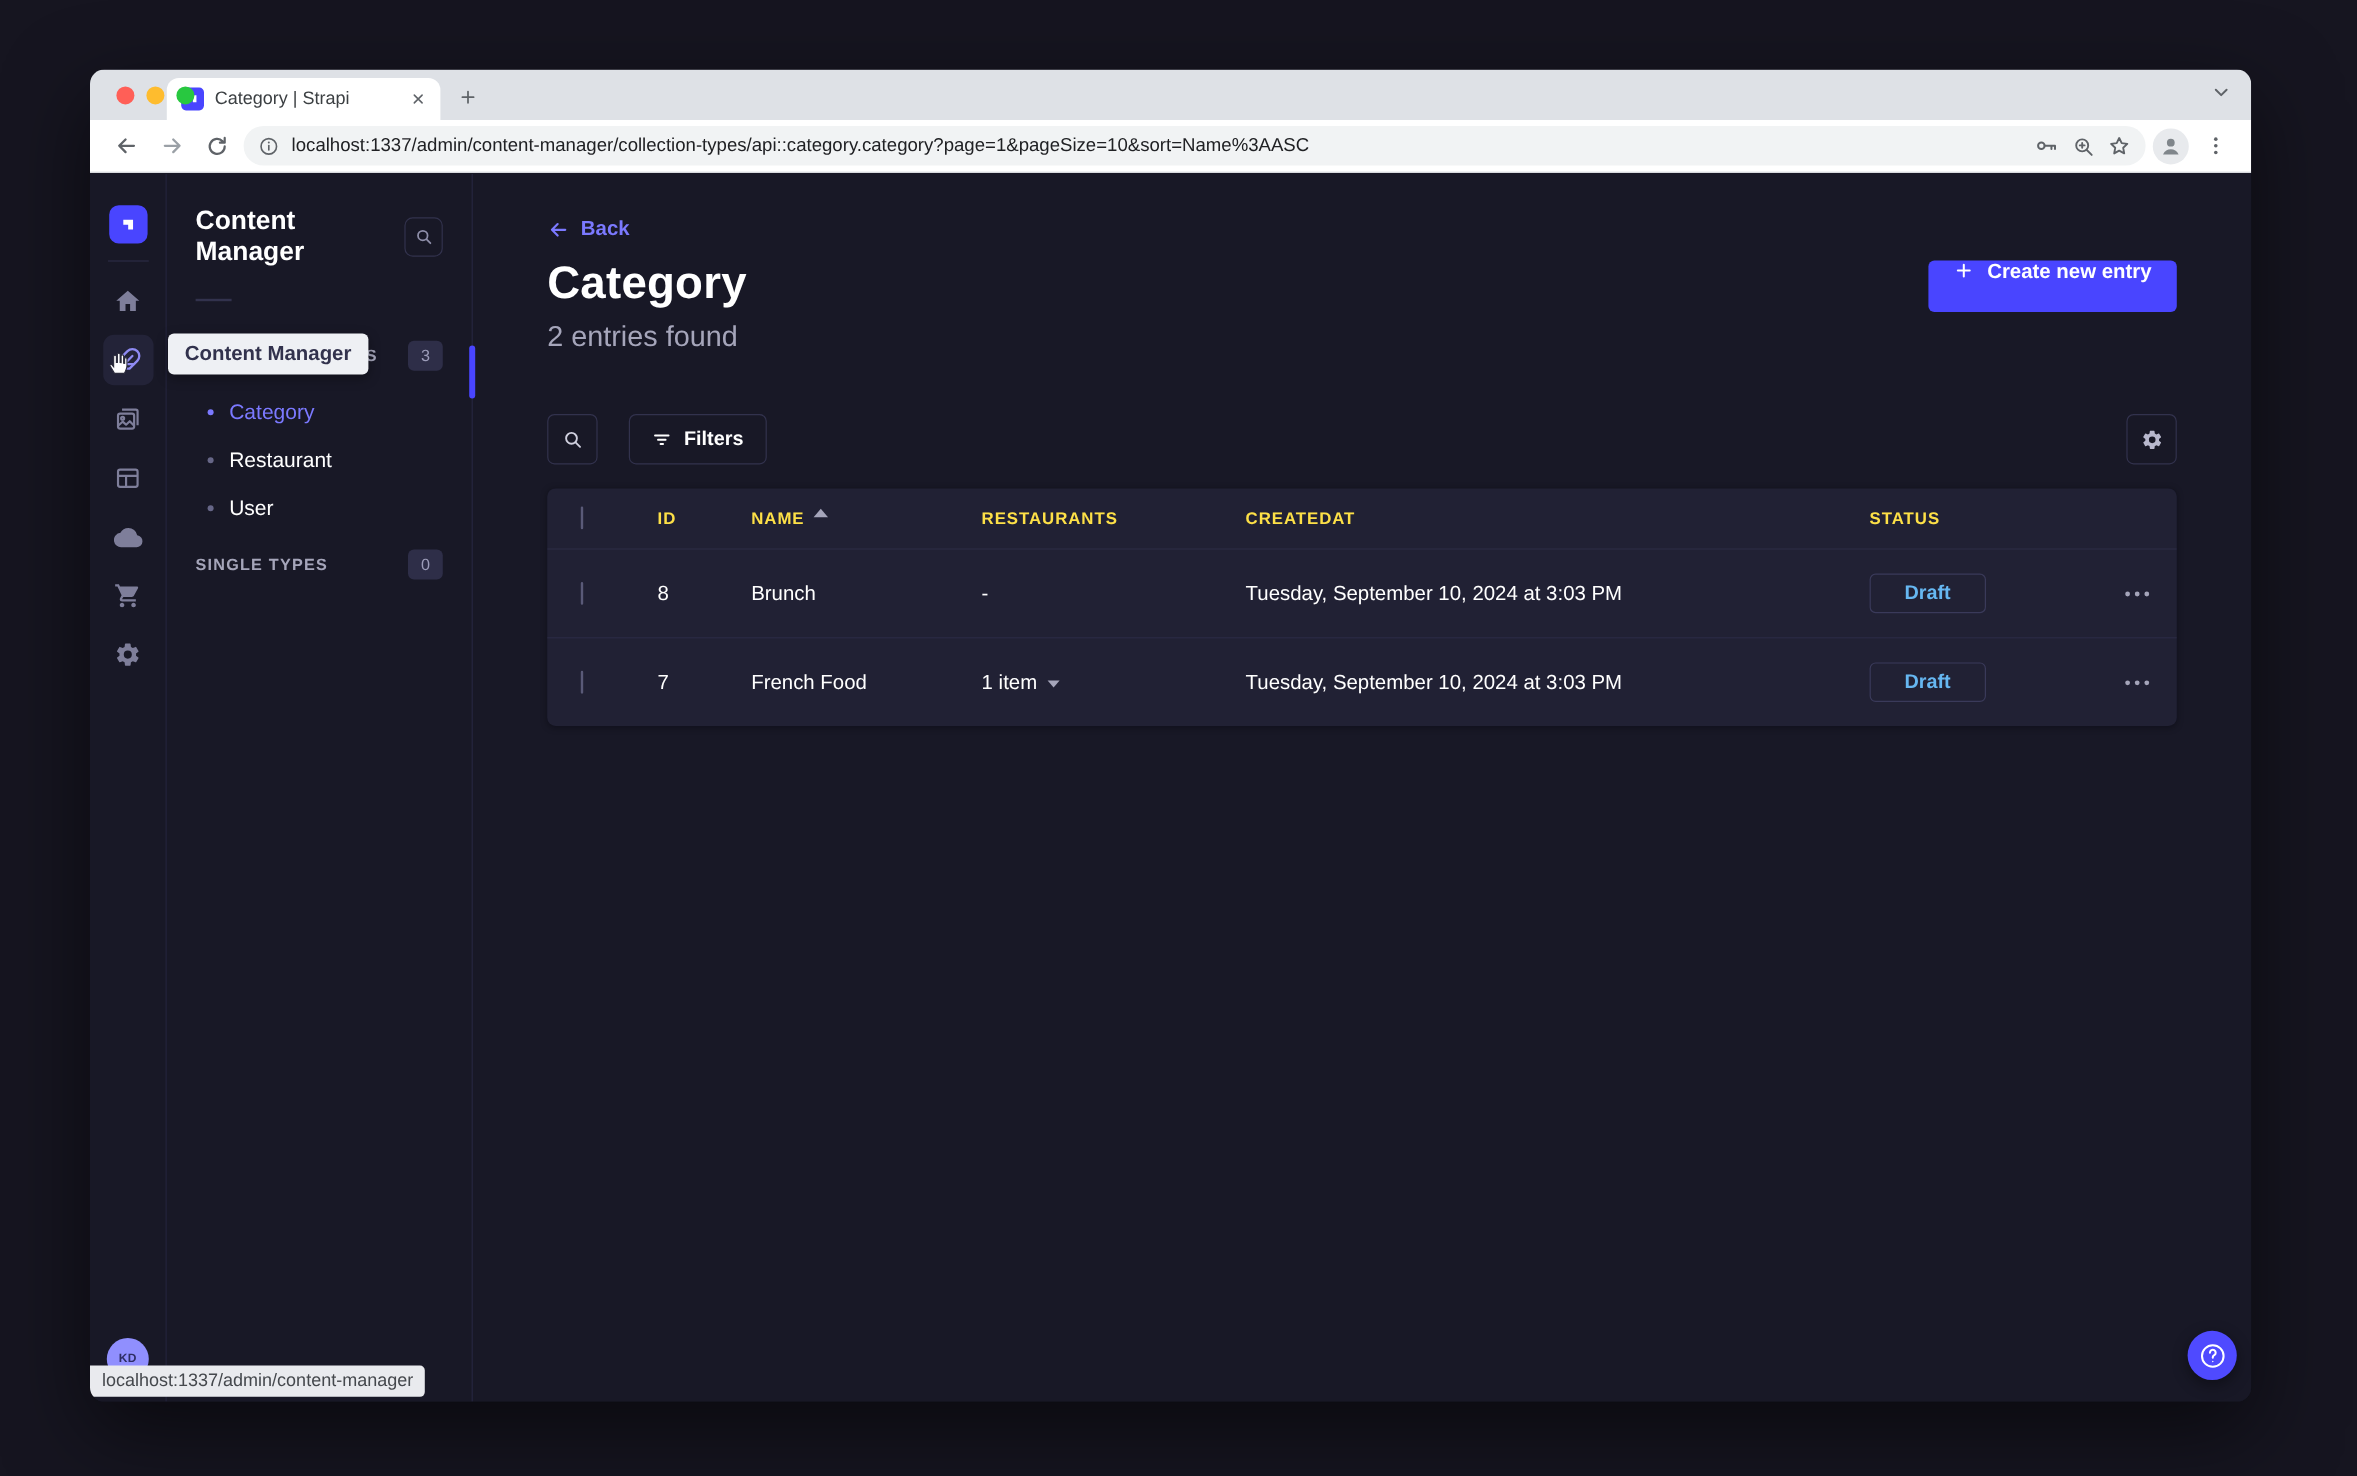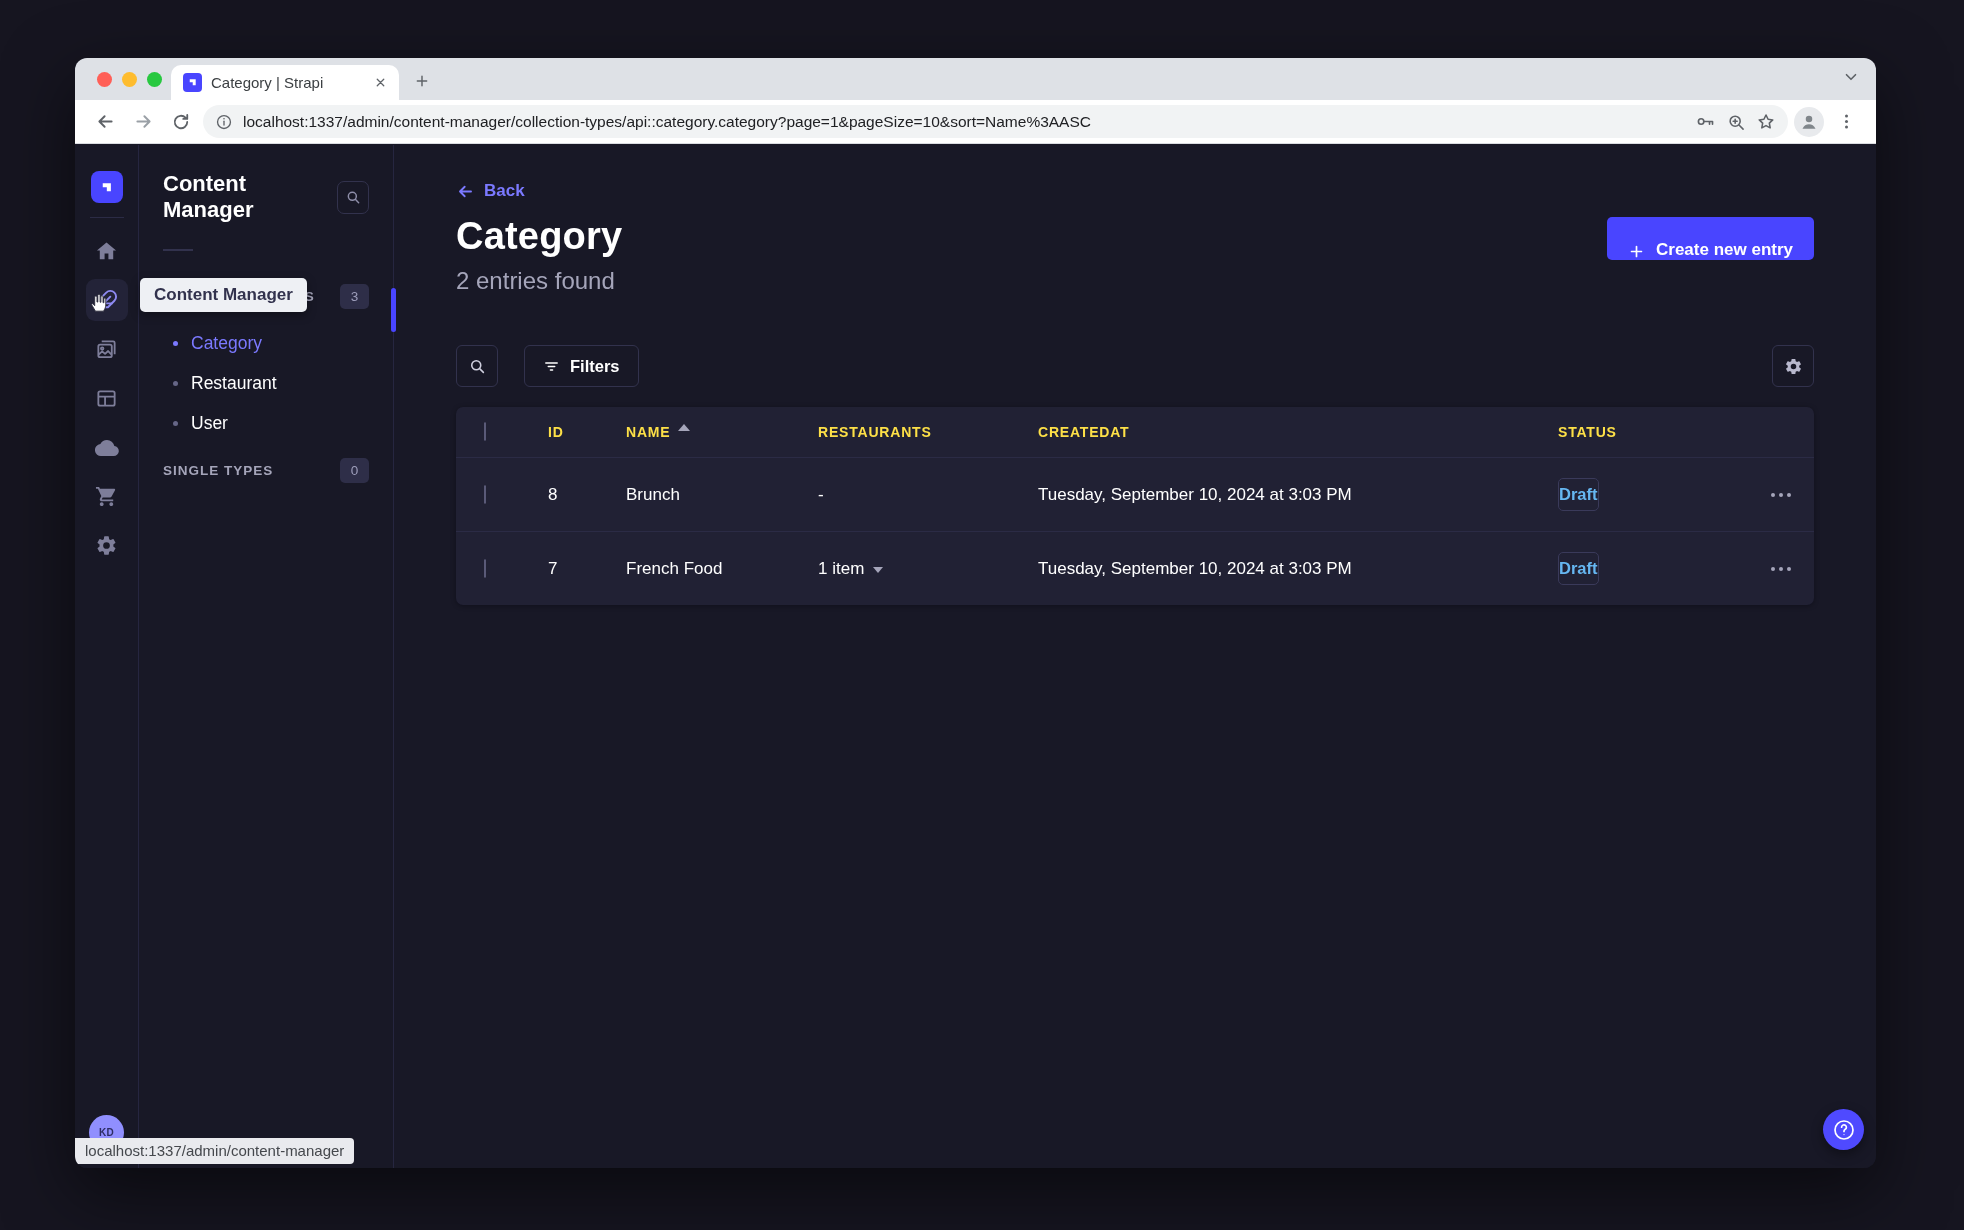--- a/index.html
+++ b/index.html
@@ -21,21 +21,21 @@
   }
 
   
   .tabstrip {
     height:42px; background:#dee1e6; display:flex; align-items:flex-end; position:relative;
   }
   .traffic { position:absolute; left:22px; top:14px; display:flex; gap:10px; }
   .light { width:15px; height:15px; border-radius:50%; }
   .light.red{ background:#ff5f57; } .light.yellow{ background:#febc2e; } .light.green{ background:#28c840; }
   .tab {
-    margin-left:96px; width:228px; height:35px; background:#ffffff;
+    margin-left:64px; width:228px; height:35px; background:#ffffff;
     border-radius:10px 10px 0 0; display:flex; align-items:center; padding:0 10px 0 12px; gap:9px;
   }
   .favicon { width:19px; height:19px; border-radius:4px; background:#4945ff; display:flex; align-items:center; justify-content:center; flex:none; }
   .tab-title { font-size:15px; color:#3c4043; white-space:nowrap; overflow:hidden; flex:1; }
   .tab-close { color:#5f6368; flex:none; width:18px; height:18px; display:flex; align-items:center; justify-content:center; }
   .newtab { width:30px; height:30px; margin:0 0 4px 8px; display:flex; align-items:center; justify-content:center; color:#5f6368; border-radius:50%; }
   .tabstrip-caret { position:absolute; right:16px; top:10px; color:#5f6368; }
 
   
   .addressbar {
@@ -110,21 +110,21 @@
 
   
   .content { flex:1; position:relative; padding:36px 62px 0; min-width:0; }
   .back-row { display:flex; align-items:center; gap:9px; color:#7b79ff; }
   .back-label { font-size:17px; font-weight:bold; color:#7b79ff; }
   .title-row { display:flex; align-items:flex-start; justify-content:space-between; margin-top:14px; }
   .page-title { font-size:38px; font-weight:bold; color:#ffffff; letter-spacing:.2px; }
   .subtitle { font-size:24px; color:#a5a5ba; margin-top:9px; }
   .create-btn {
     height:43px; background:#4945ff; border:none; border-radius:5px; color:#ffffff;
-    font-family:inherit; font-size:17px; font-weight:bold; display:flex; align-items:flex-end; gap:11px;
+    font-family:inherit; font-size:17px; font-weight:bold; display:flex; align-items:flex-start; gap:11px;
     padding:0 21px; margin-top:2px;
   }
   .toolbar { display:flex; align-items:center; margin-top:50px; gap:26px; }
   .icon-btn {
     width:42px; height:42px; border-radius:6px; border:1px solid #32324d; background:transparent;
     display:flex; align-items:center; justify-content:center; color:#cfcfde;
   }
   .filters-btn {
     height:42px; border-radius:6px; border:1px solid #32324d; background:transparent;
     display:flex; align-items:center; gap:10px; padding:0 18px;
@@ -146,21 +146,21 @@
   .trow.body { height:74px; border-top:1px solid #2b2b45; }
   .cell { padding-left:22px; min-width:0; }
   .cell.cb { padding-left:28px; }
   .checkbox { width:23px; height:23px; border:1px solid #5a5a78; border-radius:5px; background:transparent; }
   .th { font-size:14px; font-weight:bold; letter-spacing:.8px; color:#fde047; display:flex; align-items:flex-start; gap:8px; }
   .sort-asc { width:0; height:0; border-left:6px solid transparent; border-right:6px solid transparent; border-bottom:7px solid #a5a5ba; }
   .td { font-size:17px; color:#ffffff; white-space:nowrap; overflow:hidden; }
   .rel-group { display:flex; align-items:center; gap:9px; }
   .chev-down { width:0; height:0; border-left:5.5px solid transparent; border-right:5.5px solid transparent; border-top:6.5px solid #a5a5ba; margin-top:2px; }
   .status-badge {
-    display:inline-flex; align-items:center; height:33px; padding:0 0;
+    display:inline-flex; align-items:center; height:33px; padding:0 28px;
     border:1px solid #3a3a5a; border-radius:5px; background:#212134;
     color:#66b7f1; font-size:16.5px; font-weight:bold;
   }
   .row-actions { display:flex; gap:4px; justify-content:center; align-items:center; padding-right:10px; }
   .row-actions i { width:4px; height:4px; border-radius:50%; background:#a5a5ba; }
 
   
   .help-fab {
     position:absolute; right:12px; bottom:18px; width:41px; height:41px; border-radius:50%;
     background:#4f4aff; border:none; display:flex; align-items:center; justify-content:center; color:#ffffff;

